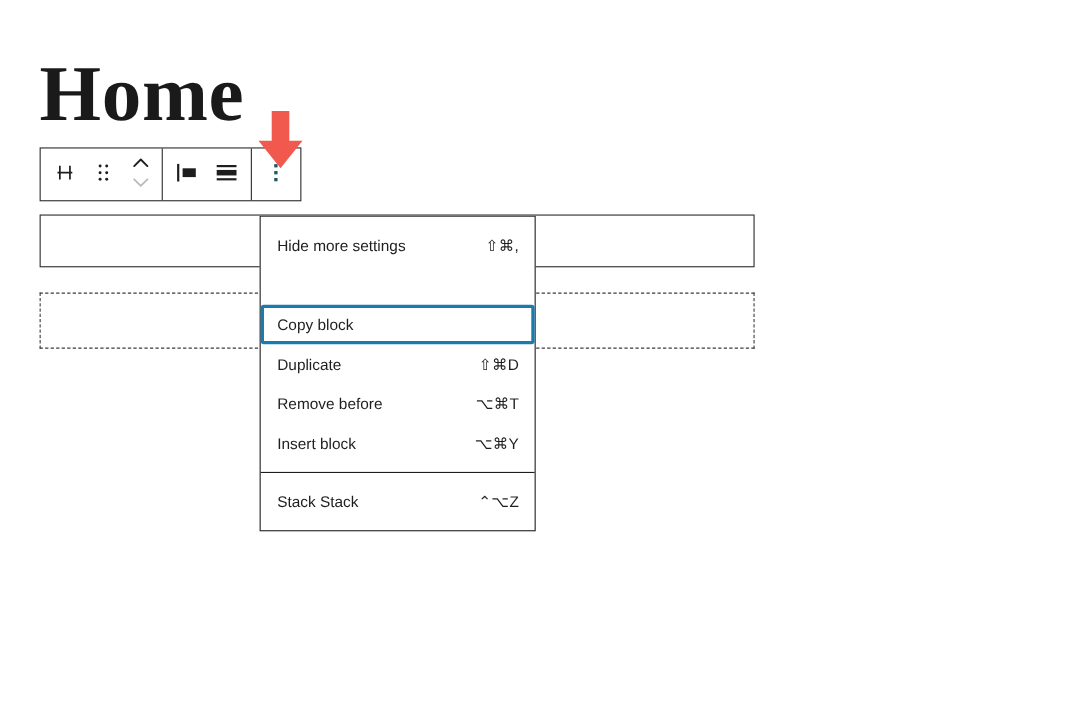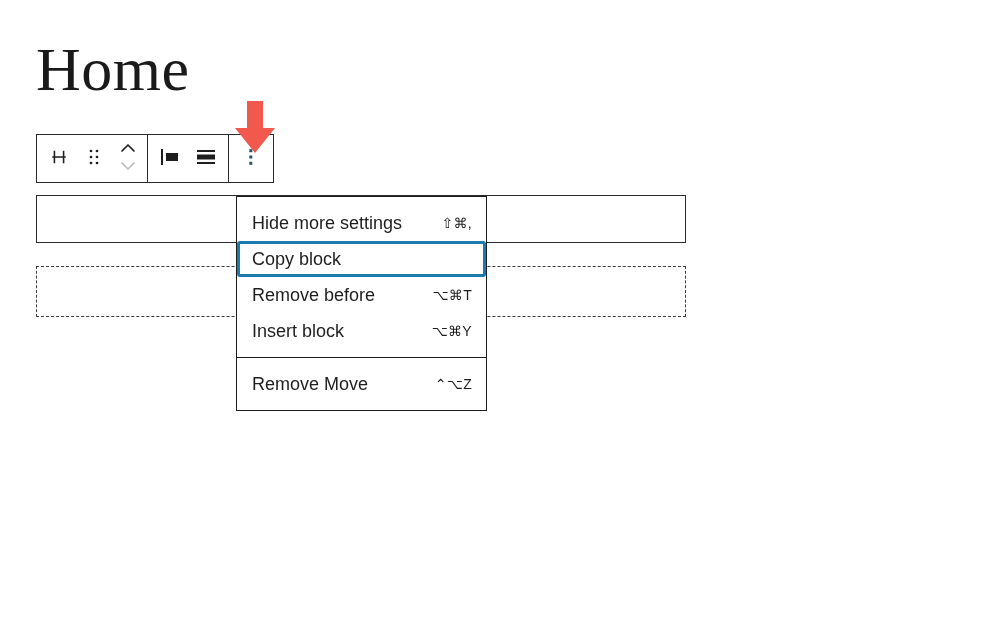--- a/index.html
+++ b/index.html
@@ -13,25 +13,25 @@
     font-family: "Liberation Sans", sans-serif;
     -webkit-font-smoothing: antialiased;
     position: relative;
     overflow: hidden;
   }
 
   
   #page-title {
     position: absolute;
     left: 36px;
-    top: 36px;
+    top: 52px;
     font-family: "Liberation Serif", serif;
-    font-size: 62px;
+    font-size: 72px;
     line-height: 66px;
-    font-weight: 400;
+    font-weight: 700;
     color: #1a1a1a;
     letter-spacing: 0.5px;
   }
 
   
   .canvas-block {
     position: absolute;
     box-sizing: border-box;
     background: #ffffff;
   }
@@ -111,21 +111,21 @@
     height: 36px;
     box-sizing: border-box;
     padding: 0 14px 0 15px;
     cursor: pointer;
     background: transparent;
     border: none;
     width: 100%;
     text-align: left;
   }
   .menu-item .mi-label {
-    font-size: 18px;
+    font-size: 14px;
     color: #1e1e1e;
     line-height: 1;
     white-space: nowrap;
   }
   .menu-item .mi-shortcut {
     font-size: 14px;
     color: #1e1e1e;
     line-height: 1;
     white-space: nowrap;
     letter-spacing: 0.3px;
@@ -135,20 +135,21 @@
     align-items: center;
     justify-content: center;
     width: 24px;
     height: 24px;
   }
   .menu-item.focused {
     outline: 3px solid #1b7bae;
     outline-offset: -3px;
     border-radius: 3px;
     z-index: 2;
+    margin-top: 36px;
   }
 
   
   #pointer-arrow {
     position: absolute;
     left: 234px;
     top: 101px;
     width: 42px;
     height: 54px;
     z-index: 30;
@@ -243,38 +244,42 @@
     <div class="menu-item">
       <span class="mi-label">Hide more settings</span>
       <span class="mi-shortcut">⇧⌘,</span>
     </div>
 
     <div class="menu-item focused">
       <span class="mi-label">Copy block</span>
       <span class="mi-shortcut"></span>
     </div>
 
+    <div class="menu-item">
+      <span class="mi-label">Duplicate</span>
+      <span class="mi-shortcut">⇧⌘D</span>
+    </div>
 
     <div class="menu-item">
       <span class="mi-label">Remove before</span>
       <span class="mi-shortcut">⌥⌘T</span>
     </div>
 
     <div class="menu-item">
       <span class="mi-label">Insert block</span>
       <span class="mi-shortcut">⌥⌘Y</span>
     </div>
 
 
   </div>
 
 
   <div class="menu-group">
     <div class="menu-item">
-      <span class="mi-label">Remove Move</span>
+      <span class="mi-label">Stack Stack</span>
       <span class="mi-shortcut">⌃⌥Z</span>
     </div>
   </div>
 
 </div>
 
 <div id="pointer-arrow">
   <svg width="42" height="54" viewBox="0 0 42 54">
     <path d="M13 0 H29 V27 H41 L21 52 L1 27 H13 Z" fill="#f1594f"></path>
   </svg>

